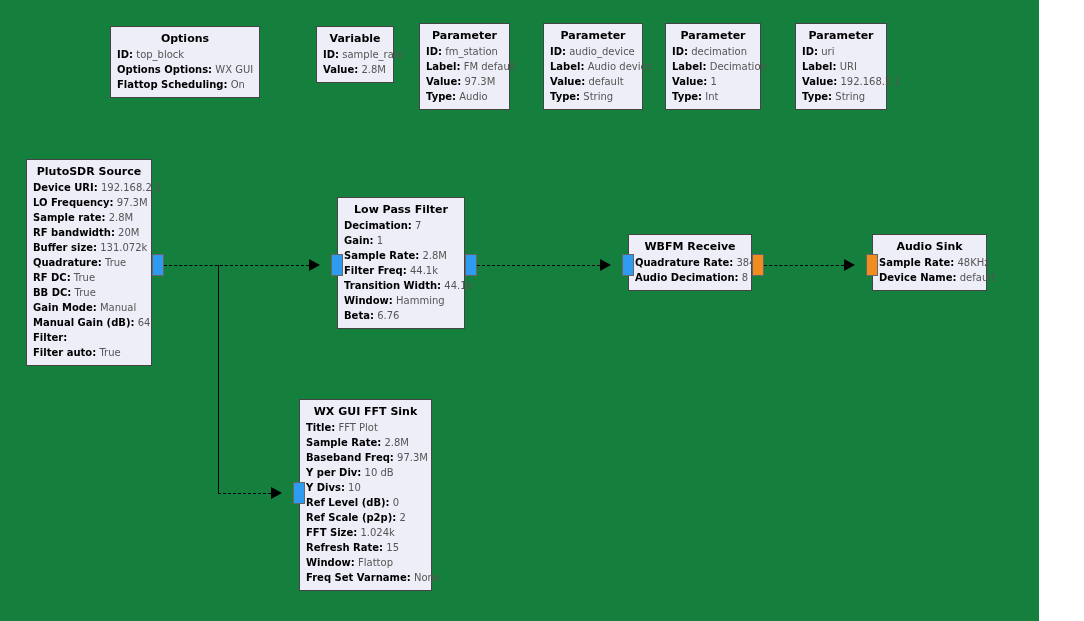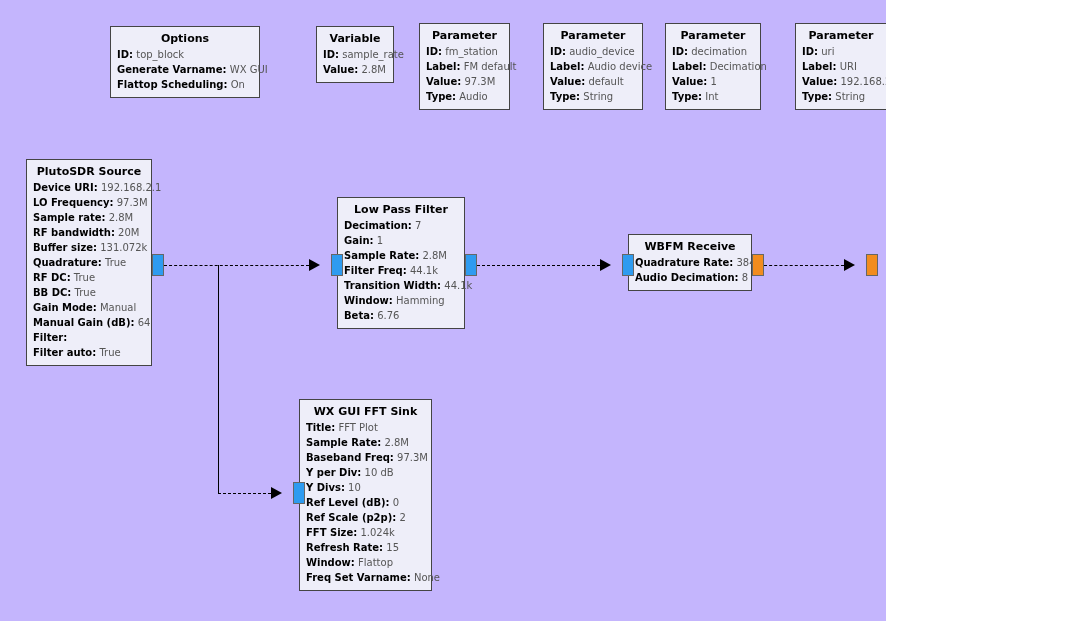--- a/index.html
+++ b/index.html
@@ -2,23 +2,23 @@
 <html><head>
 <meta charset="utf-8">
 <style>
   html, body {
     margin: 0;
     padding: 0;
     background: #ffffff;
   }
   #canvas {
     position: relative;
-    width: 886px;
+    width: 1039px;
     height: 621px;
-    background: #c4b5fd;
+    background: #15803d;
     font-family: "DejaVu Sans", sans-serif;
     overflow: hidden;
   }
   .block {
     position: absolute;
     background: #eeeef9;
     border: 1px solid #444444;
     box-sizing: border-box;
     padding: 4px 6px 5px 6px;
   }
@@ -81,21 +81,21 @@
 
 <div id="canvas">
 
   <div class="block" style="left:110px; top:26px; width:150px;">
     <div class="block-title">Options</div>
     <div class="param-row">
       <span class="param-key">ID:</span>
       <span class="param-val">top_block</span>
     </div>
     <div class="param-row">
-      <span class="param-key">Generate Varname:</span>
+      <span class="param-key">Options Options:</span>
       <span class="param-val">WX GUI</span>
     </div>
     <div class="param-row">
       <span class="param-key">Flattop Scheduling:</span>
       <span class="param-val">On</span>
     </div>
   </div>
 
   <div class="block" style="left:316px; top:26px; width:78px;">
     <div class="block-title">Variable</div>
@@ -283,20 +283,31 @@
       <span class="param-val">384k</span>
     </div>
     <div class="param-row">
       <span class="param-key">Audio Decimation:</span>
       <span class="param-val">8</span>
     </div>
   </div>
   <div class="port port-blue" style="left:622px; top:254px;"></div>
   <div class="port port-orange" style="left:752px; top:254px;"></div>
 
+  <div class="block" style="left:872px; top:234px; width:115px;">
+    <div class="block-title">Audio Sink</div>
+    <div class="param-row">
+      <span class="param-key">Sample Rate:</span>
+      <span class="param-val">48KHz</span>
+    </div>
+    <div class="param-row">
+      <span class="param-key">Device Name:</span>
+      <span class="param-val">default</span>
+    </div>
+  </div>
   <div class="port port-orange" style="left:866px; top:254px;"></div>
 
   <div class="block" style="left:299px; top:399px; width:133px;">
     <div class="block-title">WX GUI FFT Sink</div>
     <div class="param-row">
       <span class="param-key">Title:</span>
       <span class="param-val">FFT Plot</span>
     </div>
     <div class="param-row">
       <span class="param-key">Sample Rate:</span>

